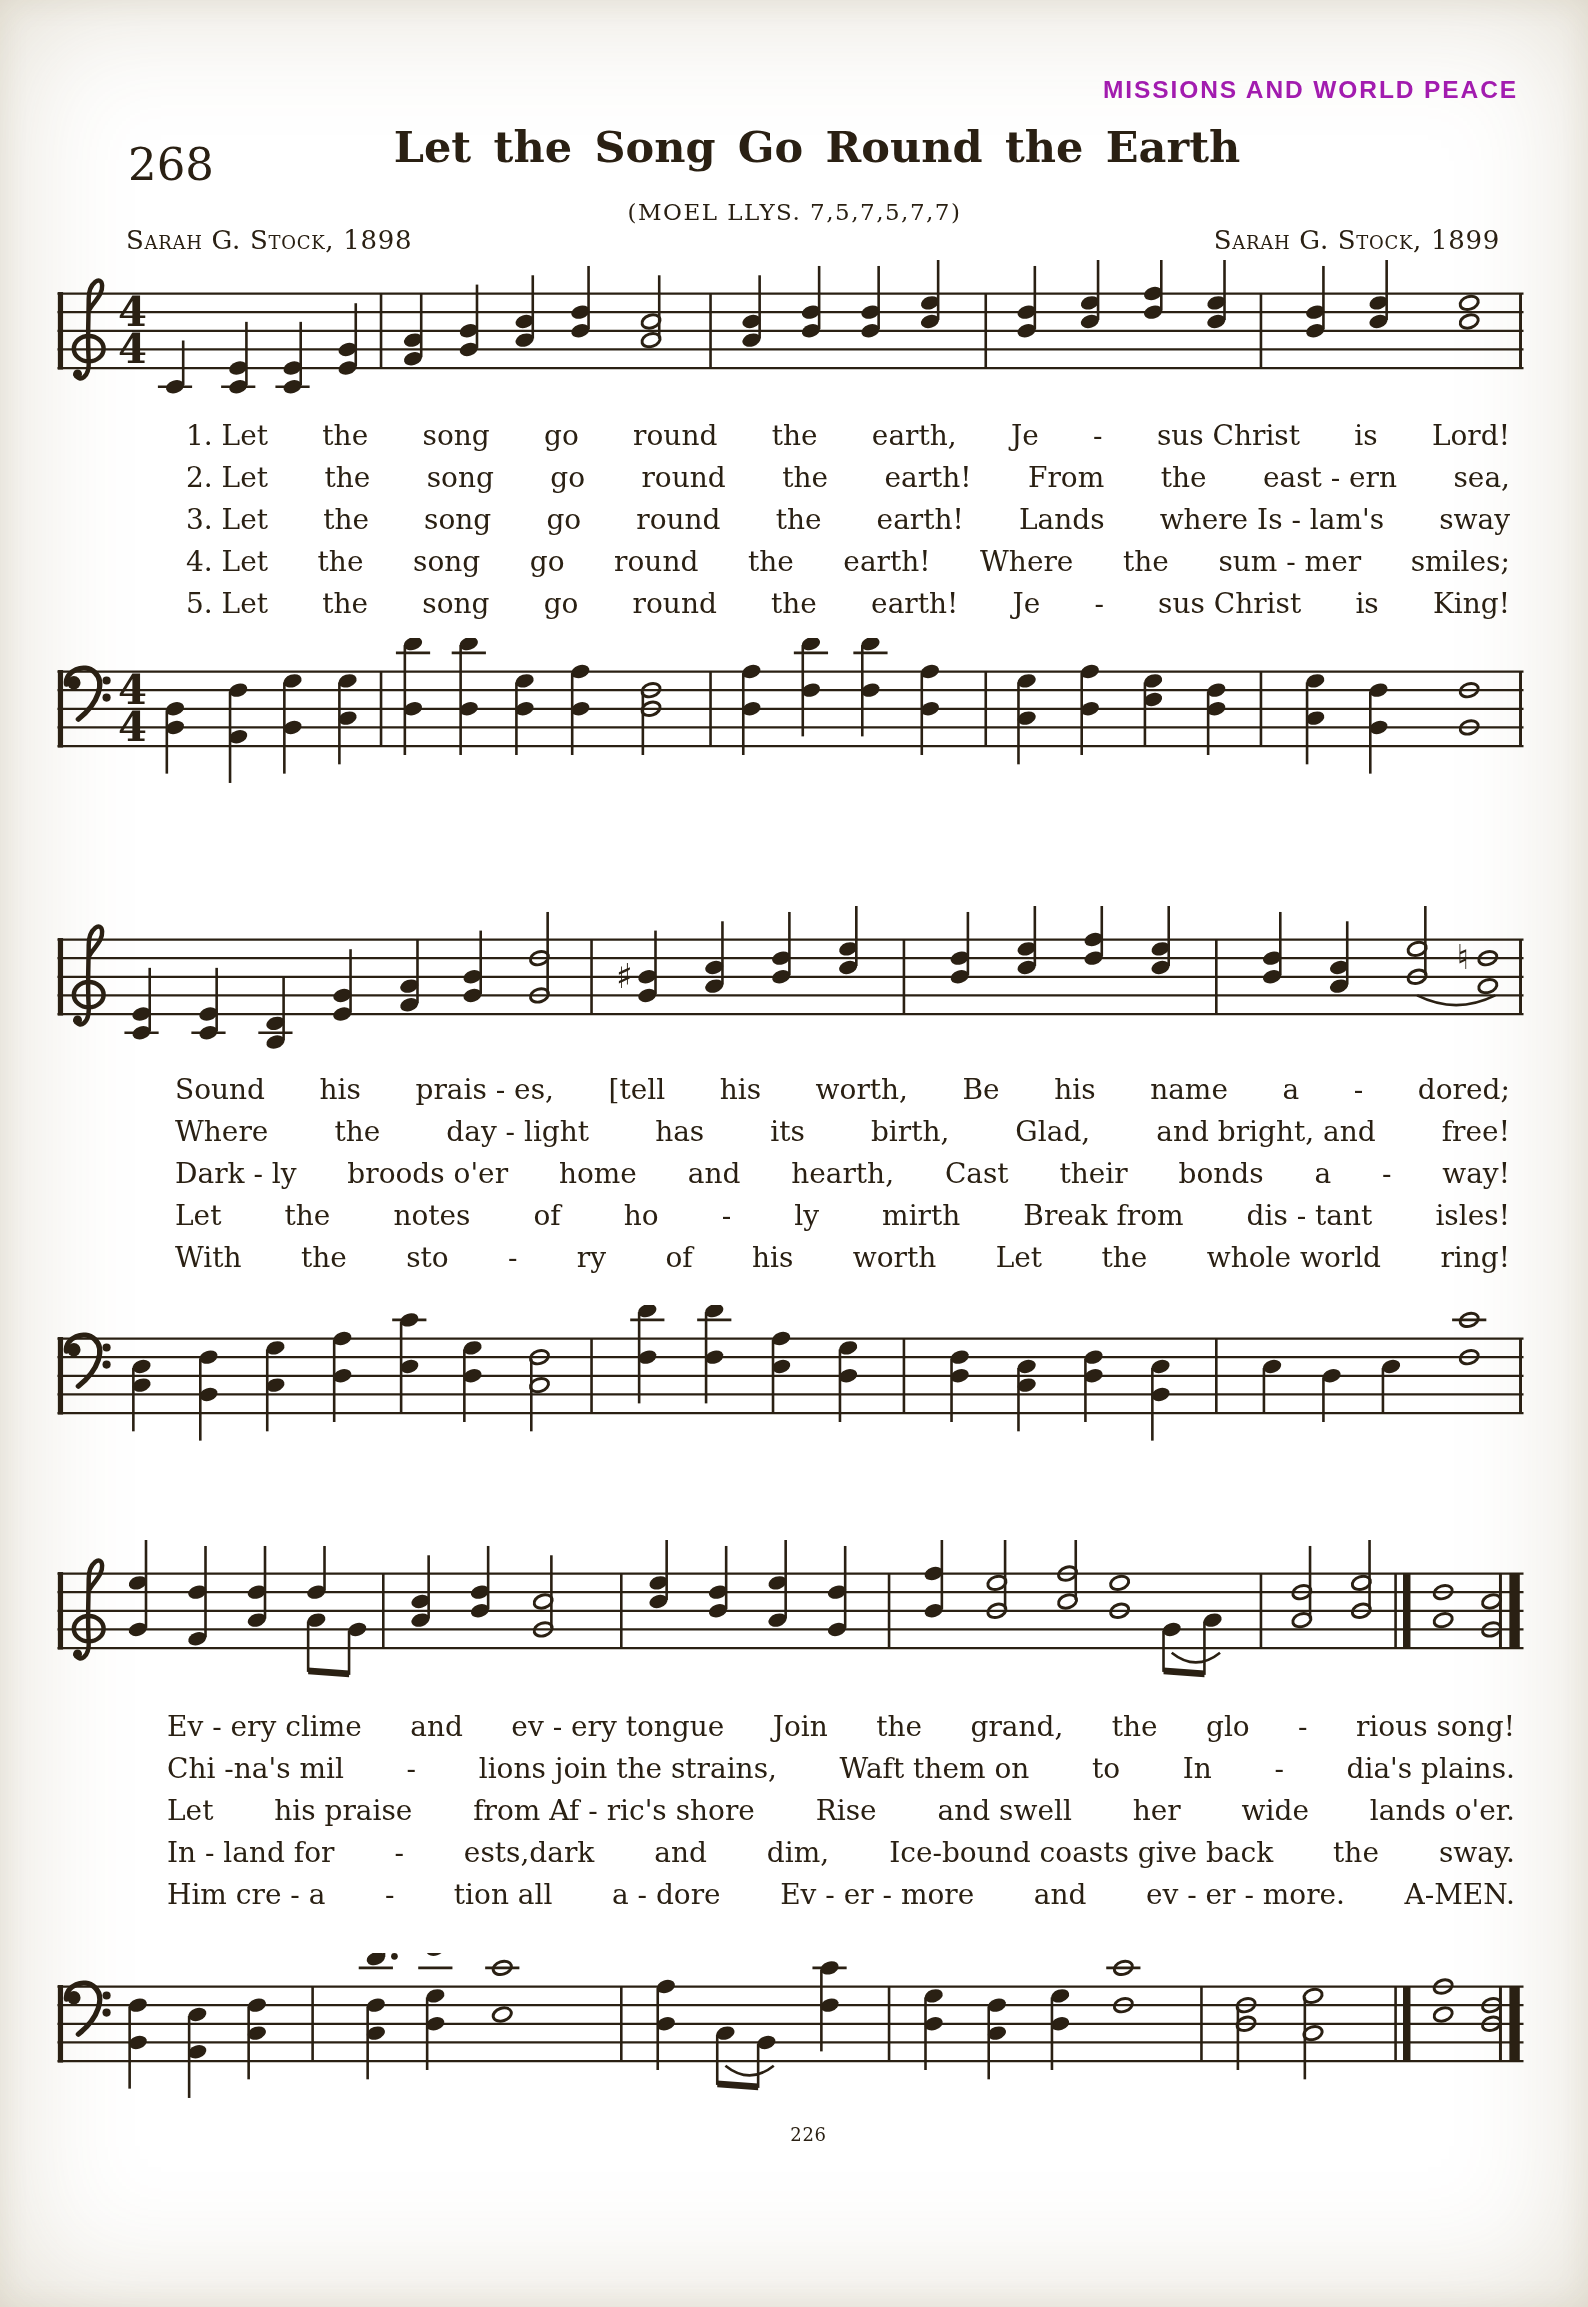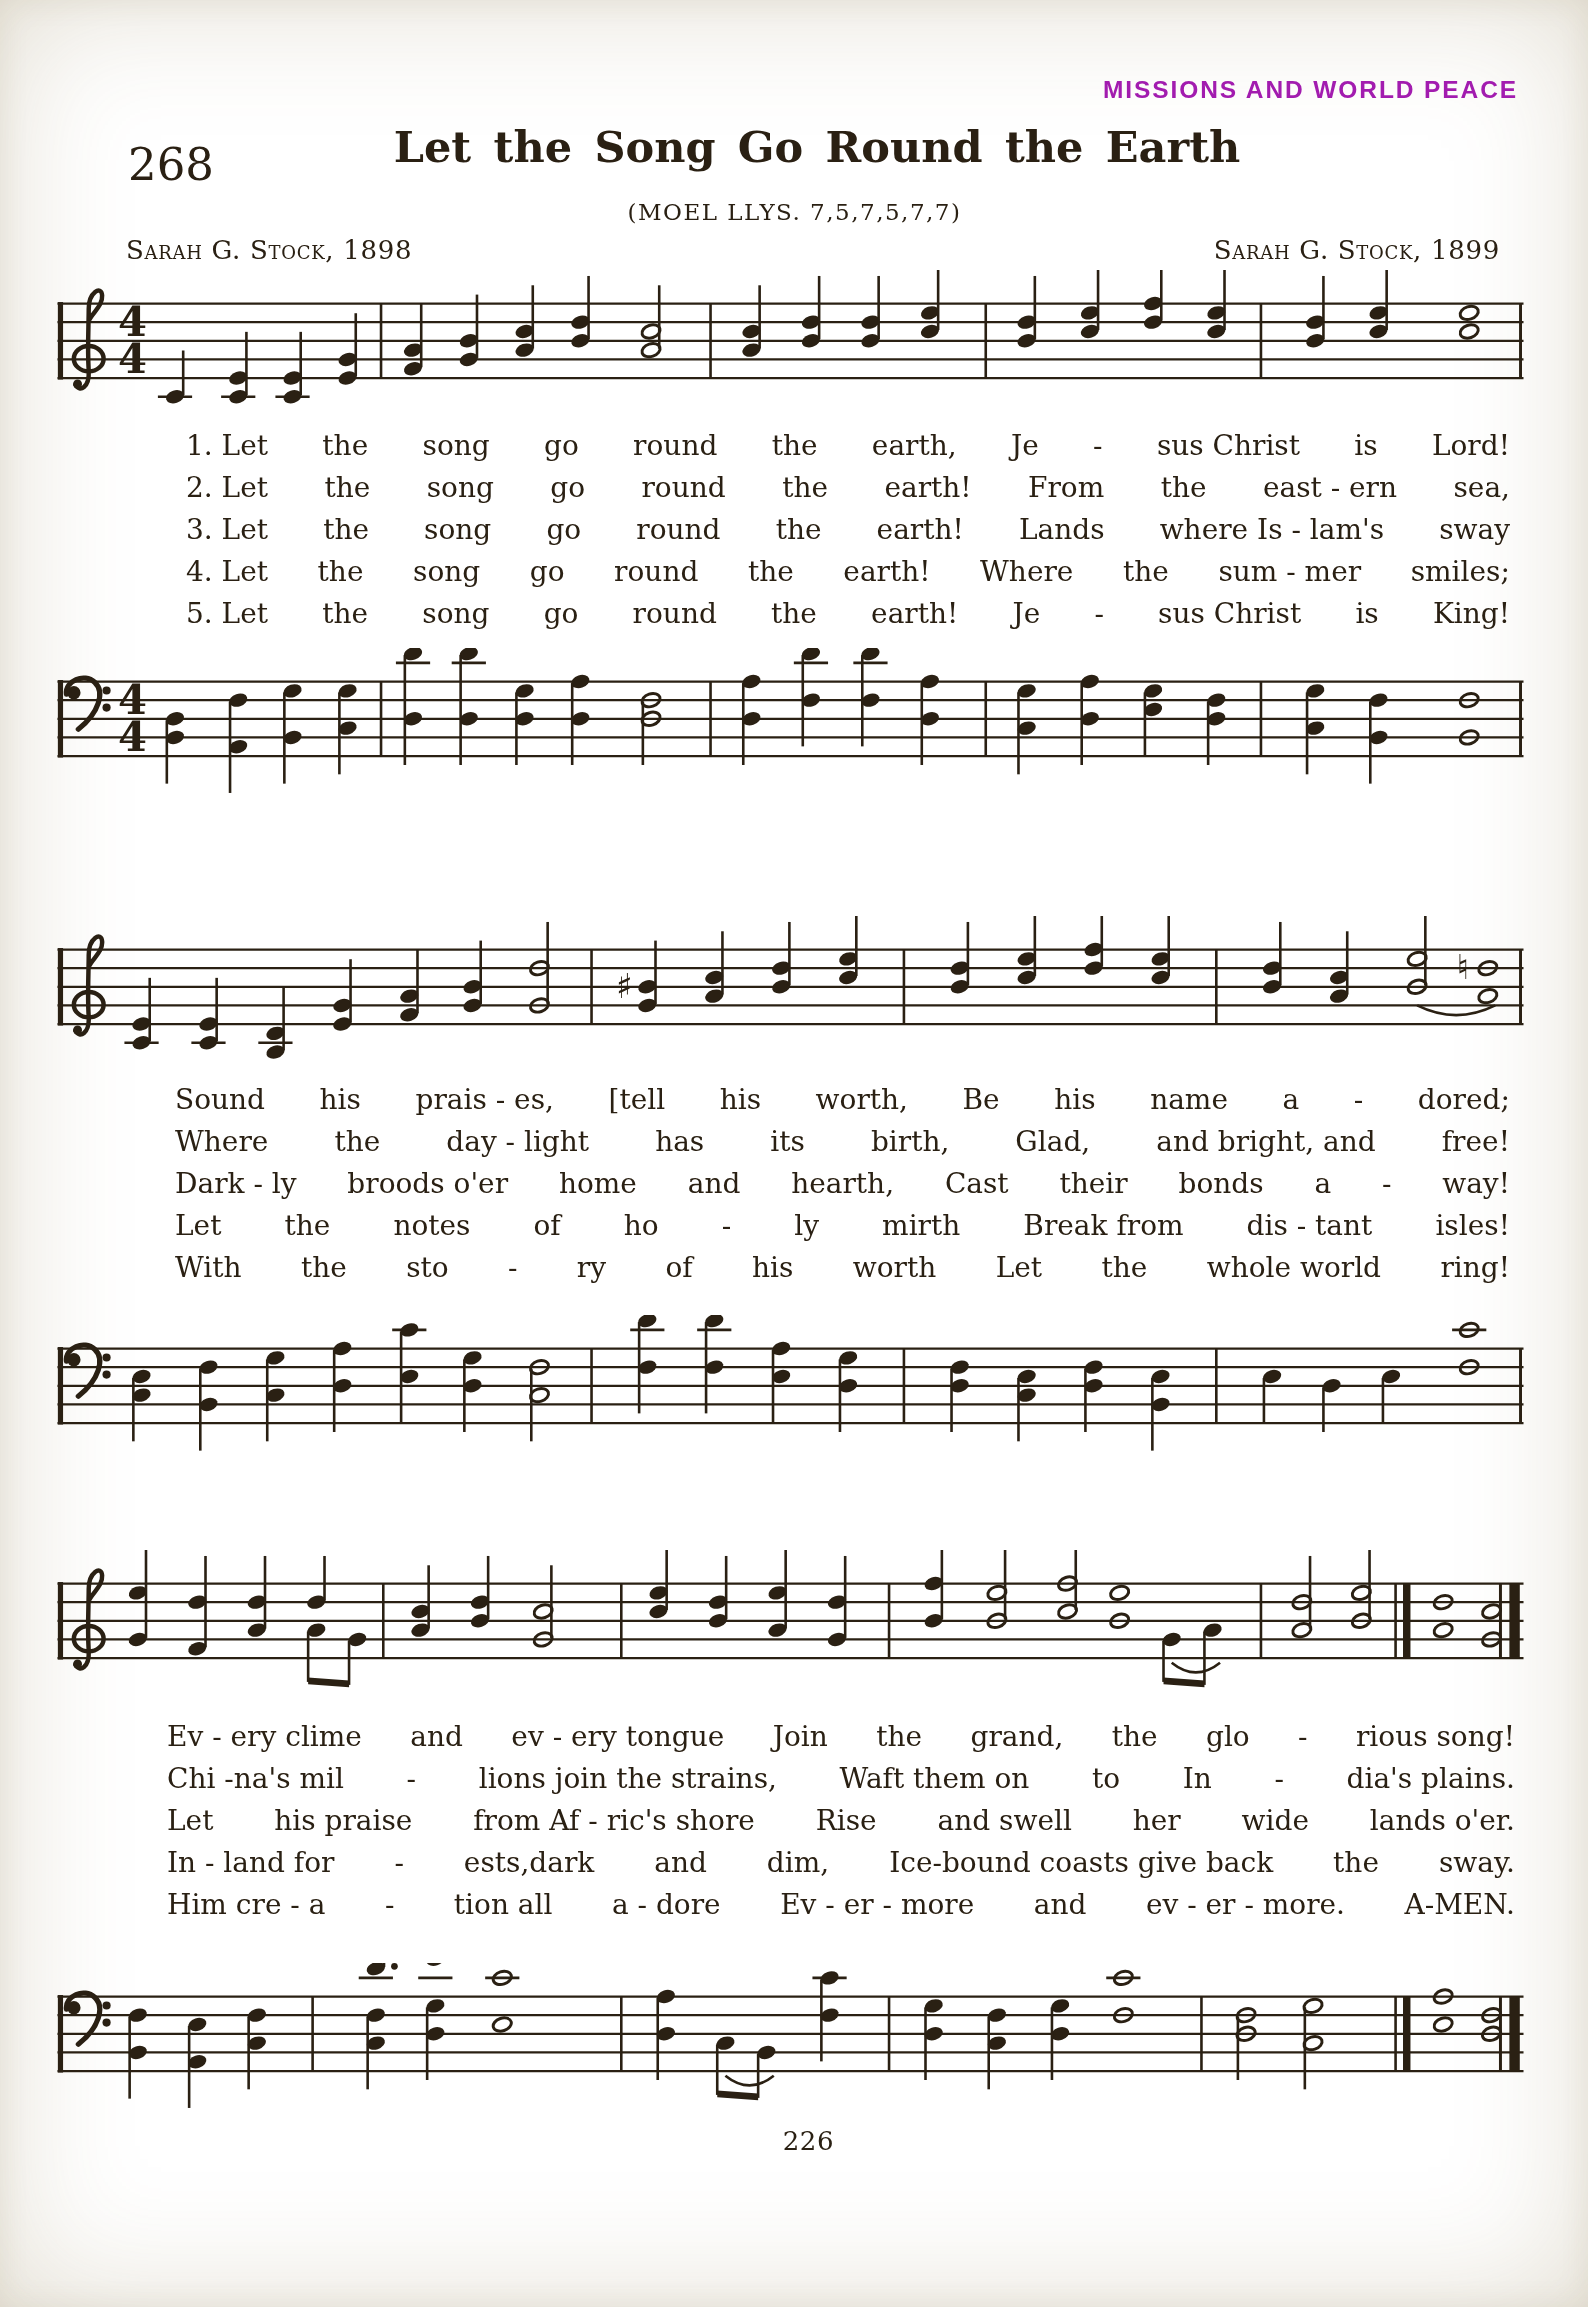--- a/index.html
+++ b/index.html
@@ -16,35 +16,35 @@
     box-shadow:inset 0 0 134px rgba(120,95,40,.22), inset 0 0 30px rgba(120,95,40,.10);}
   .page{position:relative;width:100%;height:100%;}
   .running-head{padding-top:76px;padding-right:71px;text-align:right;
     font-family:"Liberation Sans", sans-serif;font-weight:700;font-size:24.5px;
     letter-spacing:1.9px;color:#a21caf;}
   .title-row{position:relative;margin-top:18px;height:57px;}
   .hymn-number{position:absolute;left:118px;top:16px;font-size:45px;font-weight:400;margin-left:10px;}
   .hymn-title{text-align:center;font-size:43px;font-weight:700;word-spacing:7.4px;
     padding-left:45px;margin-top:12px;}
   .tune-line{margin-top:20px;text-align:center;font-size:23px;letter-spacing:1.5px;}
-  .attrib-row{margin-top:10px;display:flex;justify-content:space-between;
+  .attrib-row{margin-top:0;display:flex;justify-content:space-between;
     padding:0 89px 0 126px;font-size:26px;font-variant:small-caps;letter-spacing:0.7px;align-items:flex-end;}
   .staff-svg{display:block;margin-left:56px;width:1469px;height:158px;}
   .m-staff1{margin-top:4.5px;}
   .m-staff2{margin-top:9px;}
   .m-staff3{margin-top:110px;}
   .m-staff4{margin-top:22px;}
   .m-staff5{margin-top:77px;}
   .m-staff6{margin-top:33px;}
   .lyric-block{font-size:28px;}
   .lyric-block .lyric-line{display:flex;justify-content:space-between;align-items:baseline;height:42px;}
   .block-1{margin:1.5px 79px 0 186px;}
   .block-2{margin:9px 79px 0 175px;}
   .block-3{margin:12px 74px 0 167px;}
-  .page-number{margin-top:5px;text-align:center;font-size:26px;letter-spacing:0.7px;padding-left:28px;}
+  .page-number{margin-top:13px;text-align:center;font-size:18px;letter-spacing:0.7px;padding-left:28px;}
 </style>
 </head>
 <body>
 
 <div class="page">
 
   <div class="running-head">MISSIONS AND WORLD PEACE</div>
 
   <div class="title-row">
     <div class="hymn-number">268</div>

